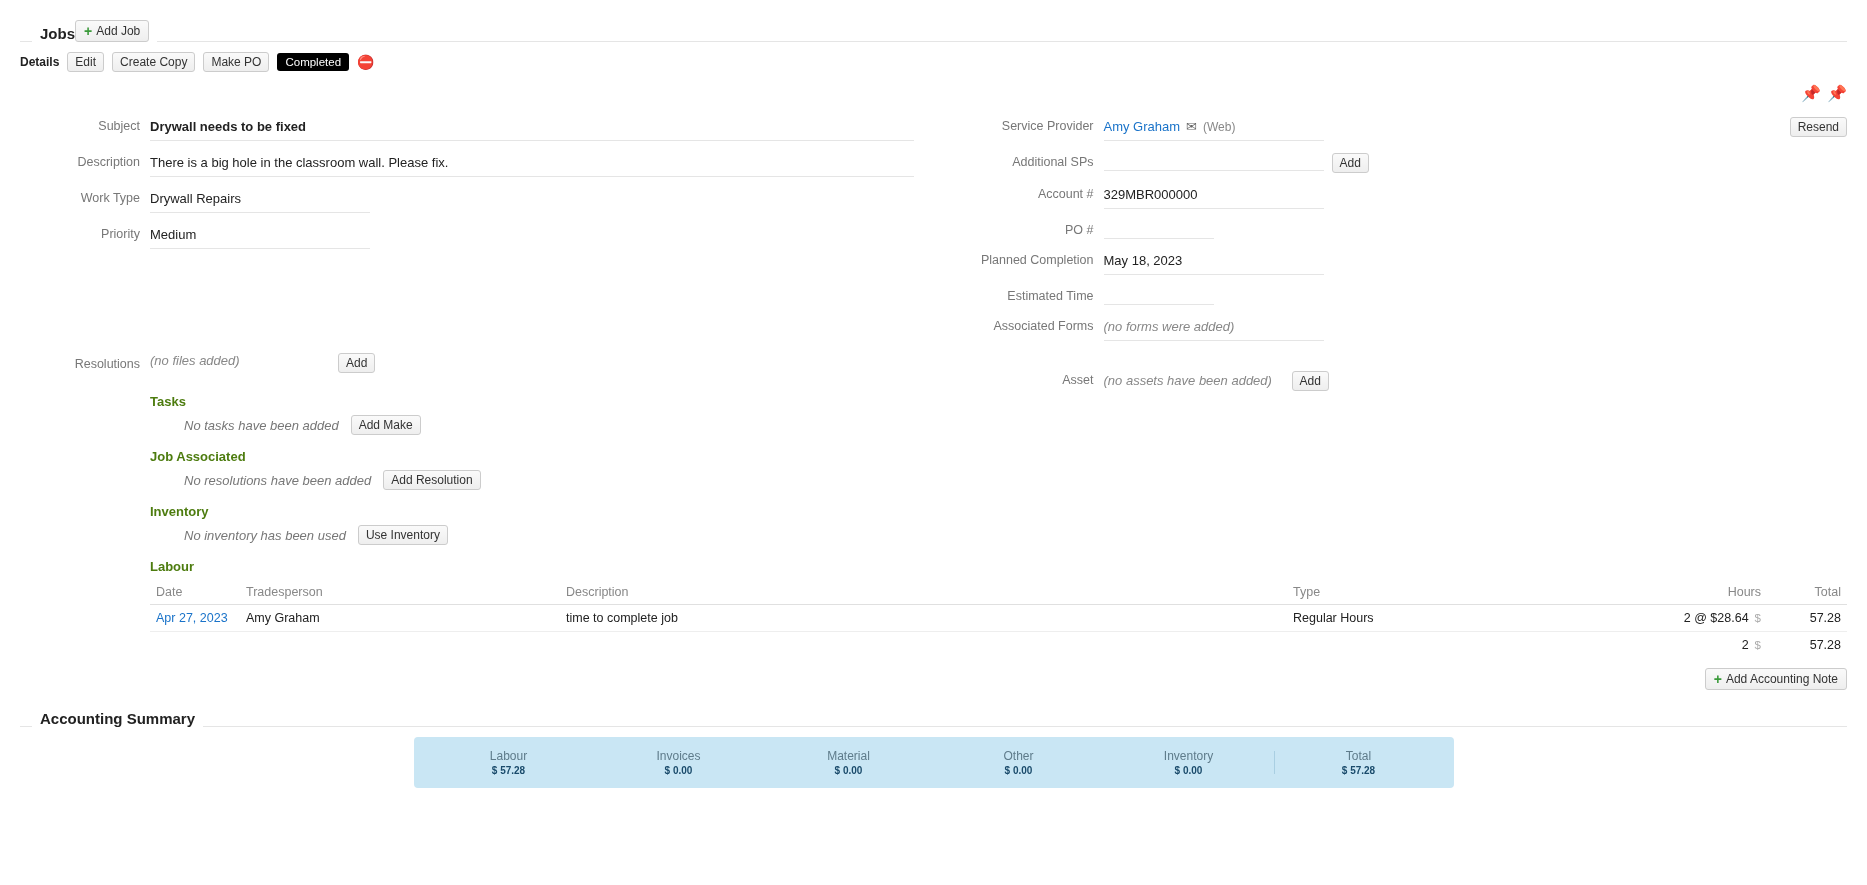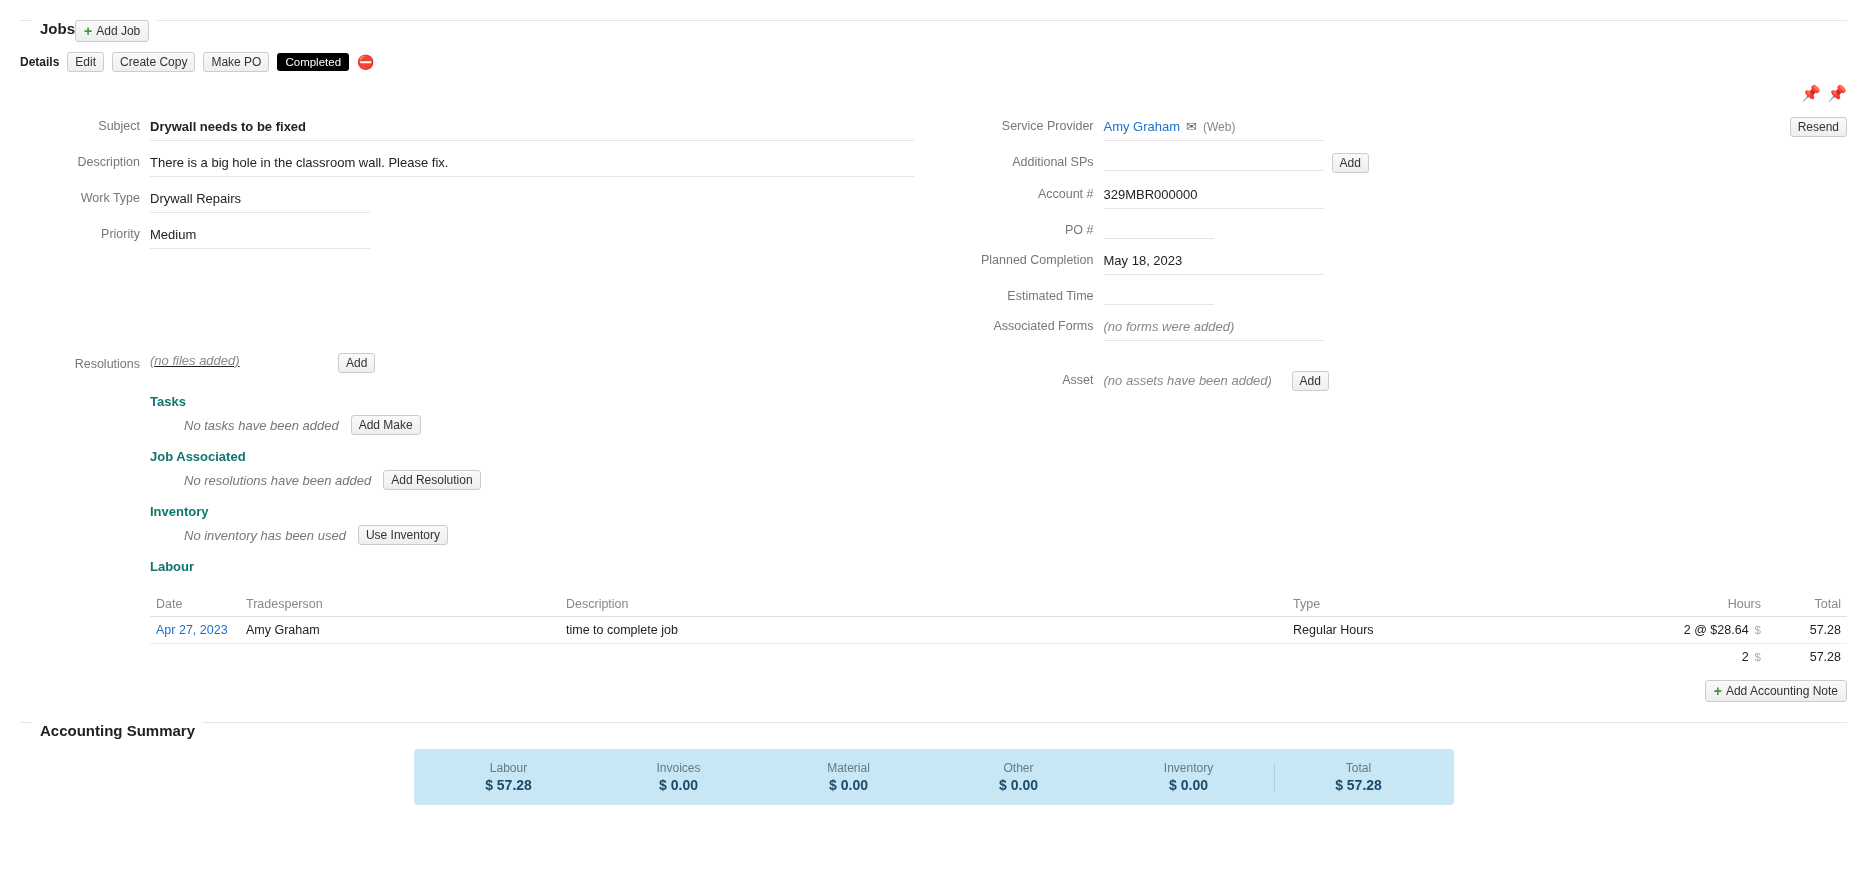--- a/index.html
+++ b/index.html
@@ -5,21 +5,21 @@
 * { box-sizing: border-box; margin: 0; padding: 0; }
 body {
   font-family: "Helvetica Neue", Helvetica, Arial, sans-serif;
   font-size: 13px;
   color: #333;
   background: #fff;
   padding: 0 20px 40px 20px;
 }
 .section-header {
   display: flex;
-  align-items: flex-start;
+  align-items: flex-end;
   margin: 20px 0 10px 0;
   position: relative;
 }
 .section-header::before { content:""; flex:0 0 12px; height:1px; background:#e5e5e5; margin-right:8px; }
 .section-header::after { content:""; flex:1; height:1px; background:#e5e5e5; margin-left:8px; }
 .section-header .title { font-weight:700; font-size:15px; color:#222; white-space:nowrap; }
 .section-header .right-btn { margin-left:auto; }
 .btn {
   display:inline-flex; align-items:center; gap:4px;
   background: linear-gradient(#fafafa,#eee);
@@ -44,46 +44,46 @@
 .field-row { display:flex; align-items:flex-start; padding:6px 0; }
 .field-label { width:130px; text-align:right; color:#777; font-size:12.5px; padding-right:10px; padding-top:2px; flex-shrink:0;}
 .field-value { flex:1; min-width:0; border-bottom:1px solid #e5e5e5; padding:2px 0 6px 0; font-size:13px; color:#222; display:flex; align-items:center; gap:6px;text-align:right;}
 .field-value.noval { color:#222; min-height:18px; }
 .field-value .italic { color:#888; font-style:italic; }
 .right-col .field-label { width:150px; }
 .link { color:#1a73c9; cursor:pointer; }
 .muted { color:#888; font-size:12px; }
 .mail-icon { color:#666; font-size:13px; }
 .add-inline { margin-left:8px; }
-.sub-header { font-weight:700; font-size:13px; margin:14px 0 6px 0; color:#0f766e; }
+.sub-header { font-weight:700; font-size:13px; margin:14px 0 6px 0; color:#4d7c0f; }
 .sub-row { display:flex; align-items:center; gap:12px; margin:4px 0 10px 0; }
 .sub-empty { font-style:italic; color:#777; font-size:13px; }
 .indent { margin-left:130px; }
 .indent-sub { margin-left:34px; }
 table.labour { width:100%; border-collapse:collapse; font-size:12.5px; }
 table.labour th { text-align:left; font-weight:400; color:#888; border-bottom:1px solid #e0e0e0; padding:5px 6px; }
 table.labour th.r, table.labour td.r { text-align:right; }
 table.labour td { padding:6px 6px; border-bottom:1px solid #eee; color:#222;}
 table.labour tr.total td { border-bottom:none; color:#222; font-size:12.5px; }
-.labour-wrap { margin-left:0;margin-top:12px; }
+.labour-wrap { margin-left:0; }
 .add-note-row { display:flex; justify-content:flex-end; margin-top:10px; }
 .acct-summary {
   display:flex; background:#c9e6f4; border-radius:4px; padding:12px 10px;
   margin:10px auto 0 auto; max-width:1040px; justify-content:space-around;
 }
 .acct-item { text-align:center; flex:1; position:relative; }
 .acct-item + .acct-item.with-sep::before {
   content:""; position:absolute; left:0; top:2px; bottom:2px; width:1px; background:#a9cfe2;
 }
 .acct-label { color:#5e7b8a; font-size:12px; }
-.acct-value { color:#1a4b6b; font-weight:700; font-size:14px; margin-top:2px; }
+.acct-value { color:#1a4b6b; font-weight:700; font-size:10px; margin-top:2px; }
 .hours-cell { white-space:nowrap; }
 .dollar-mark { color:#aaa; margin-left:6px; font-size:11.5px; }
 .attach-row { display:flex; align-items:center; padding:6px 0;}
-.attach-row .field-value { border-bottom:none;text-decoration:underline; }
+.attach-row .field-value { border-bottom:none; }
 </style>
 </head>
 <body>
 
 <div class="section-header">
   <span class="title">Jobs</span>
   <button class="btn right-btn" style="margin-left:auto;">
     <span class="plus-icon">+</span>
     <span>Add Job</span>
   </button>

